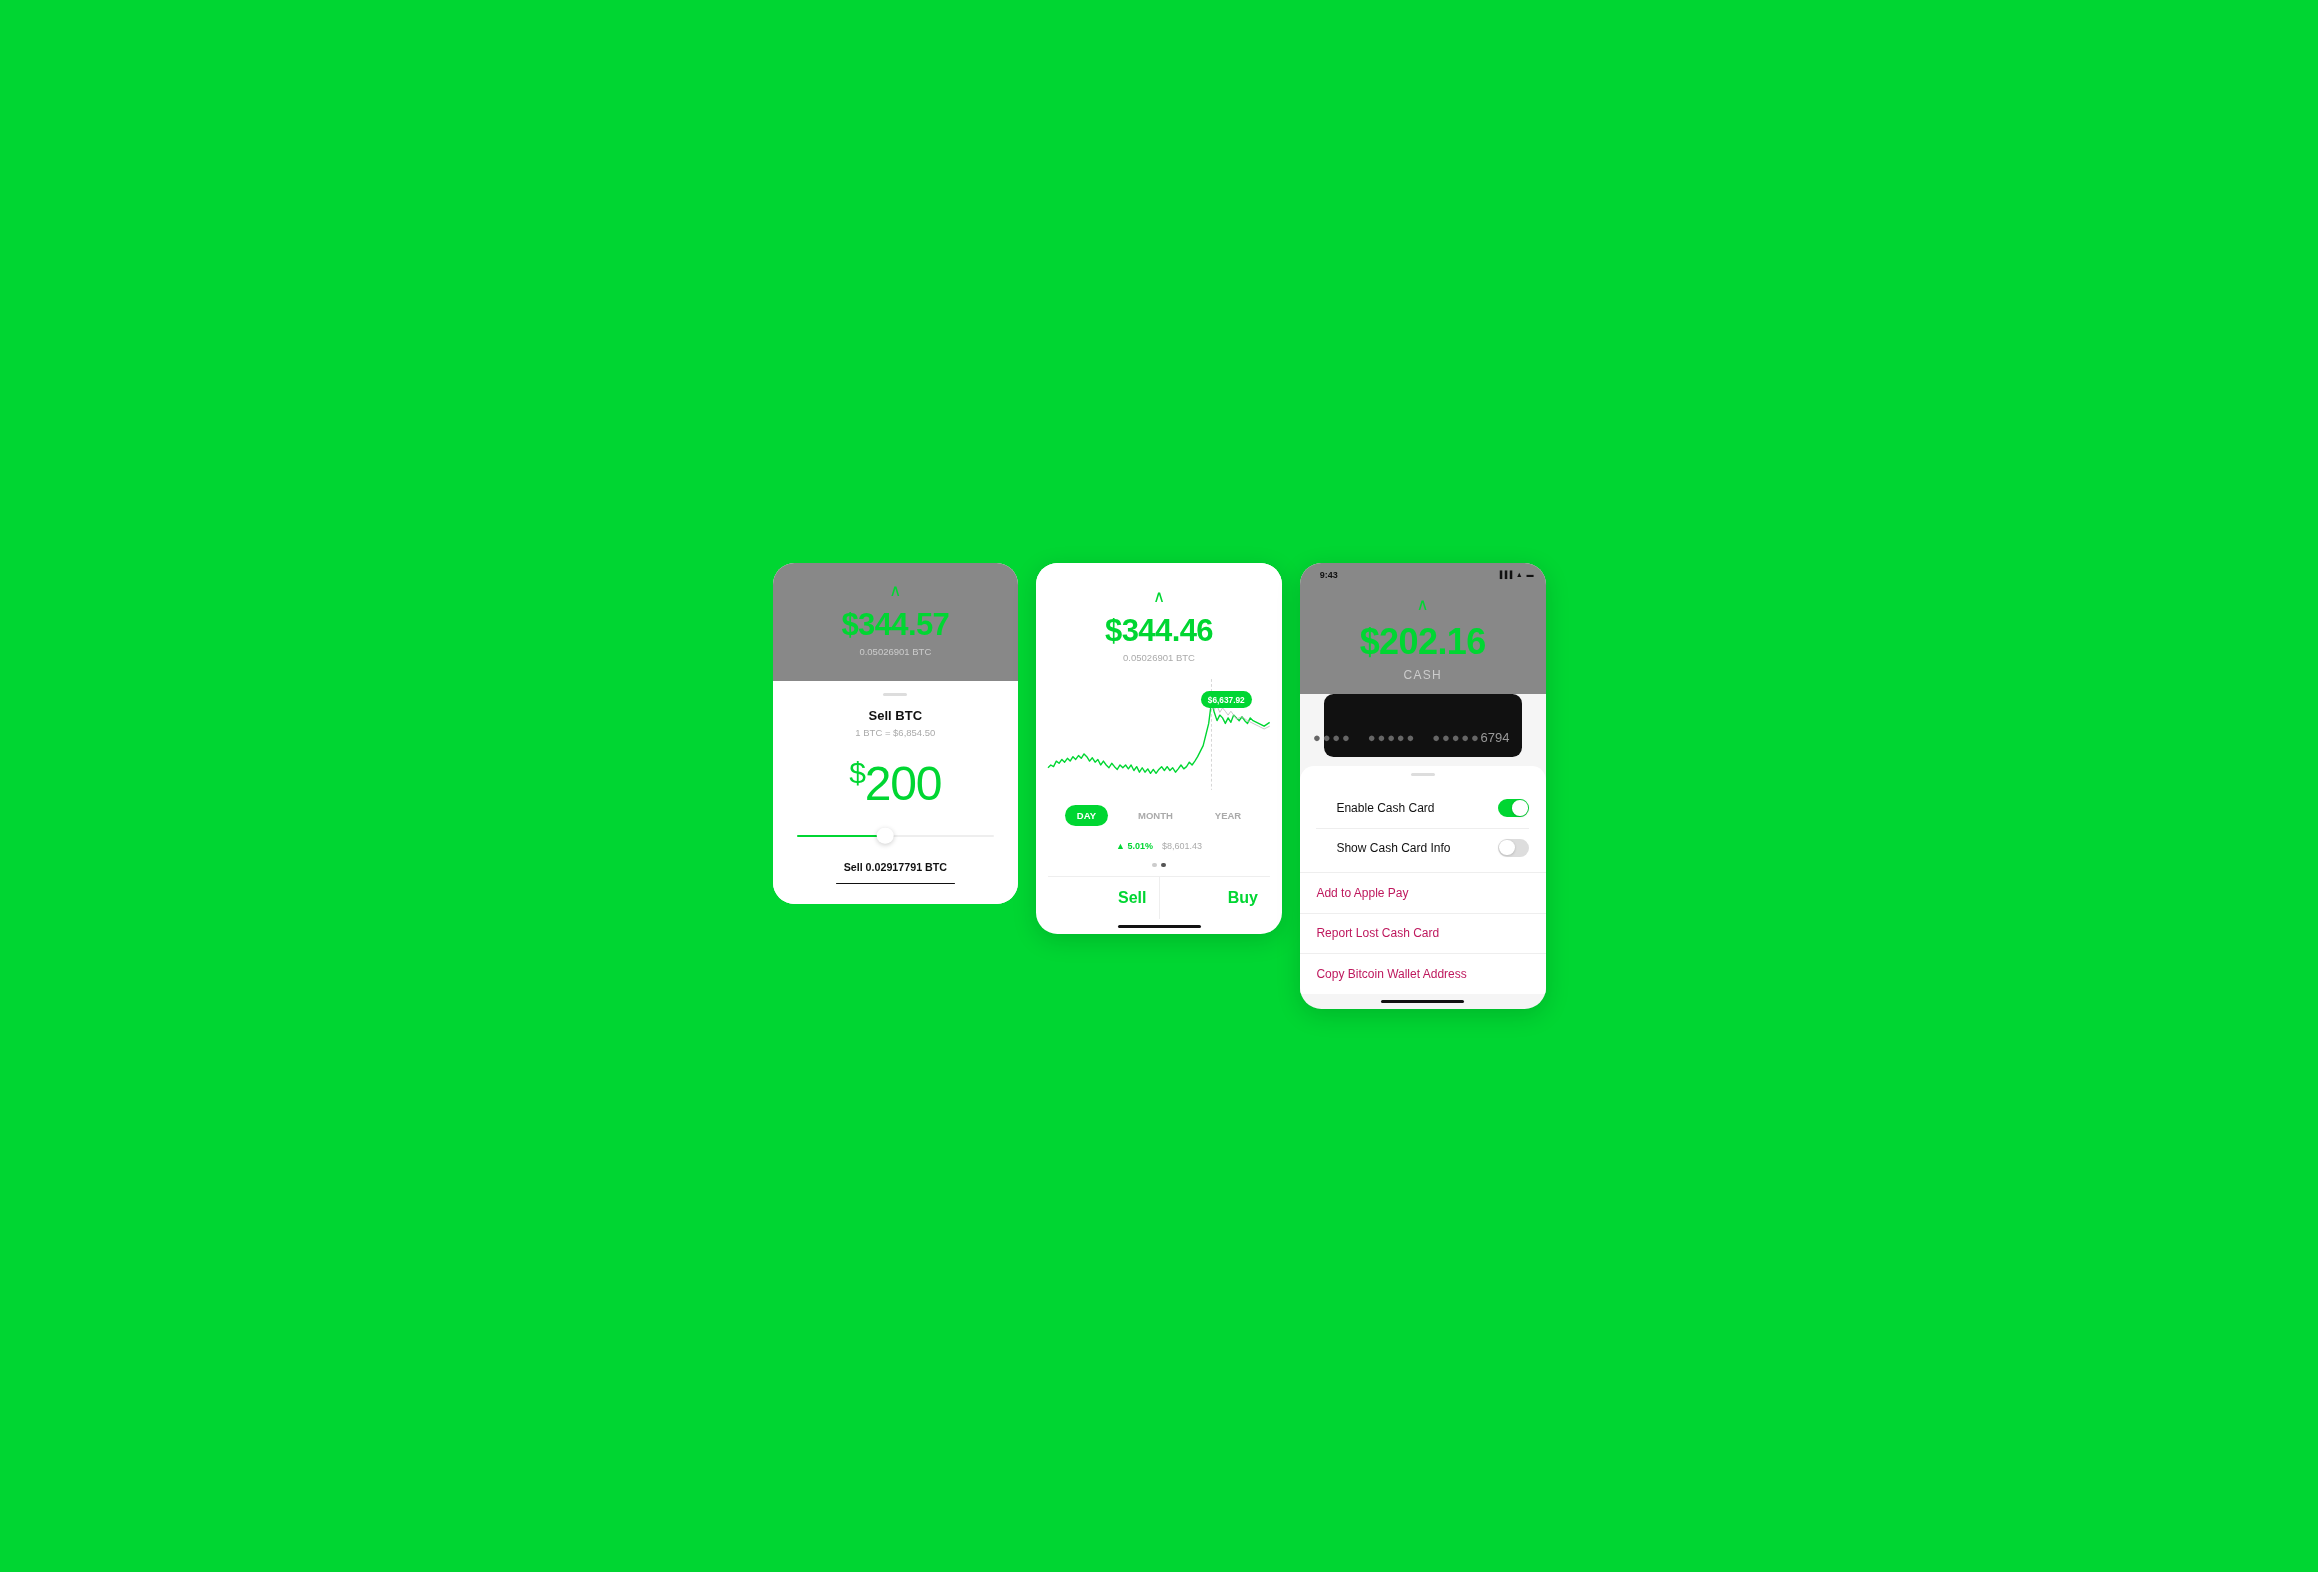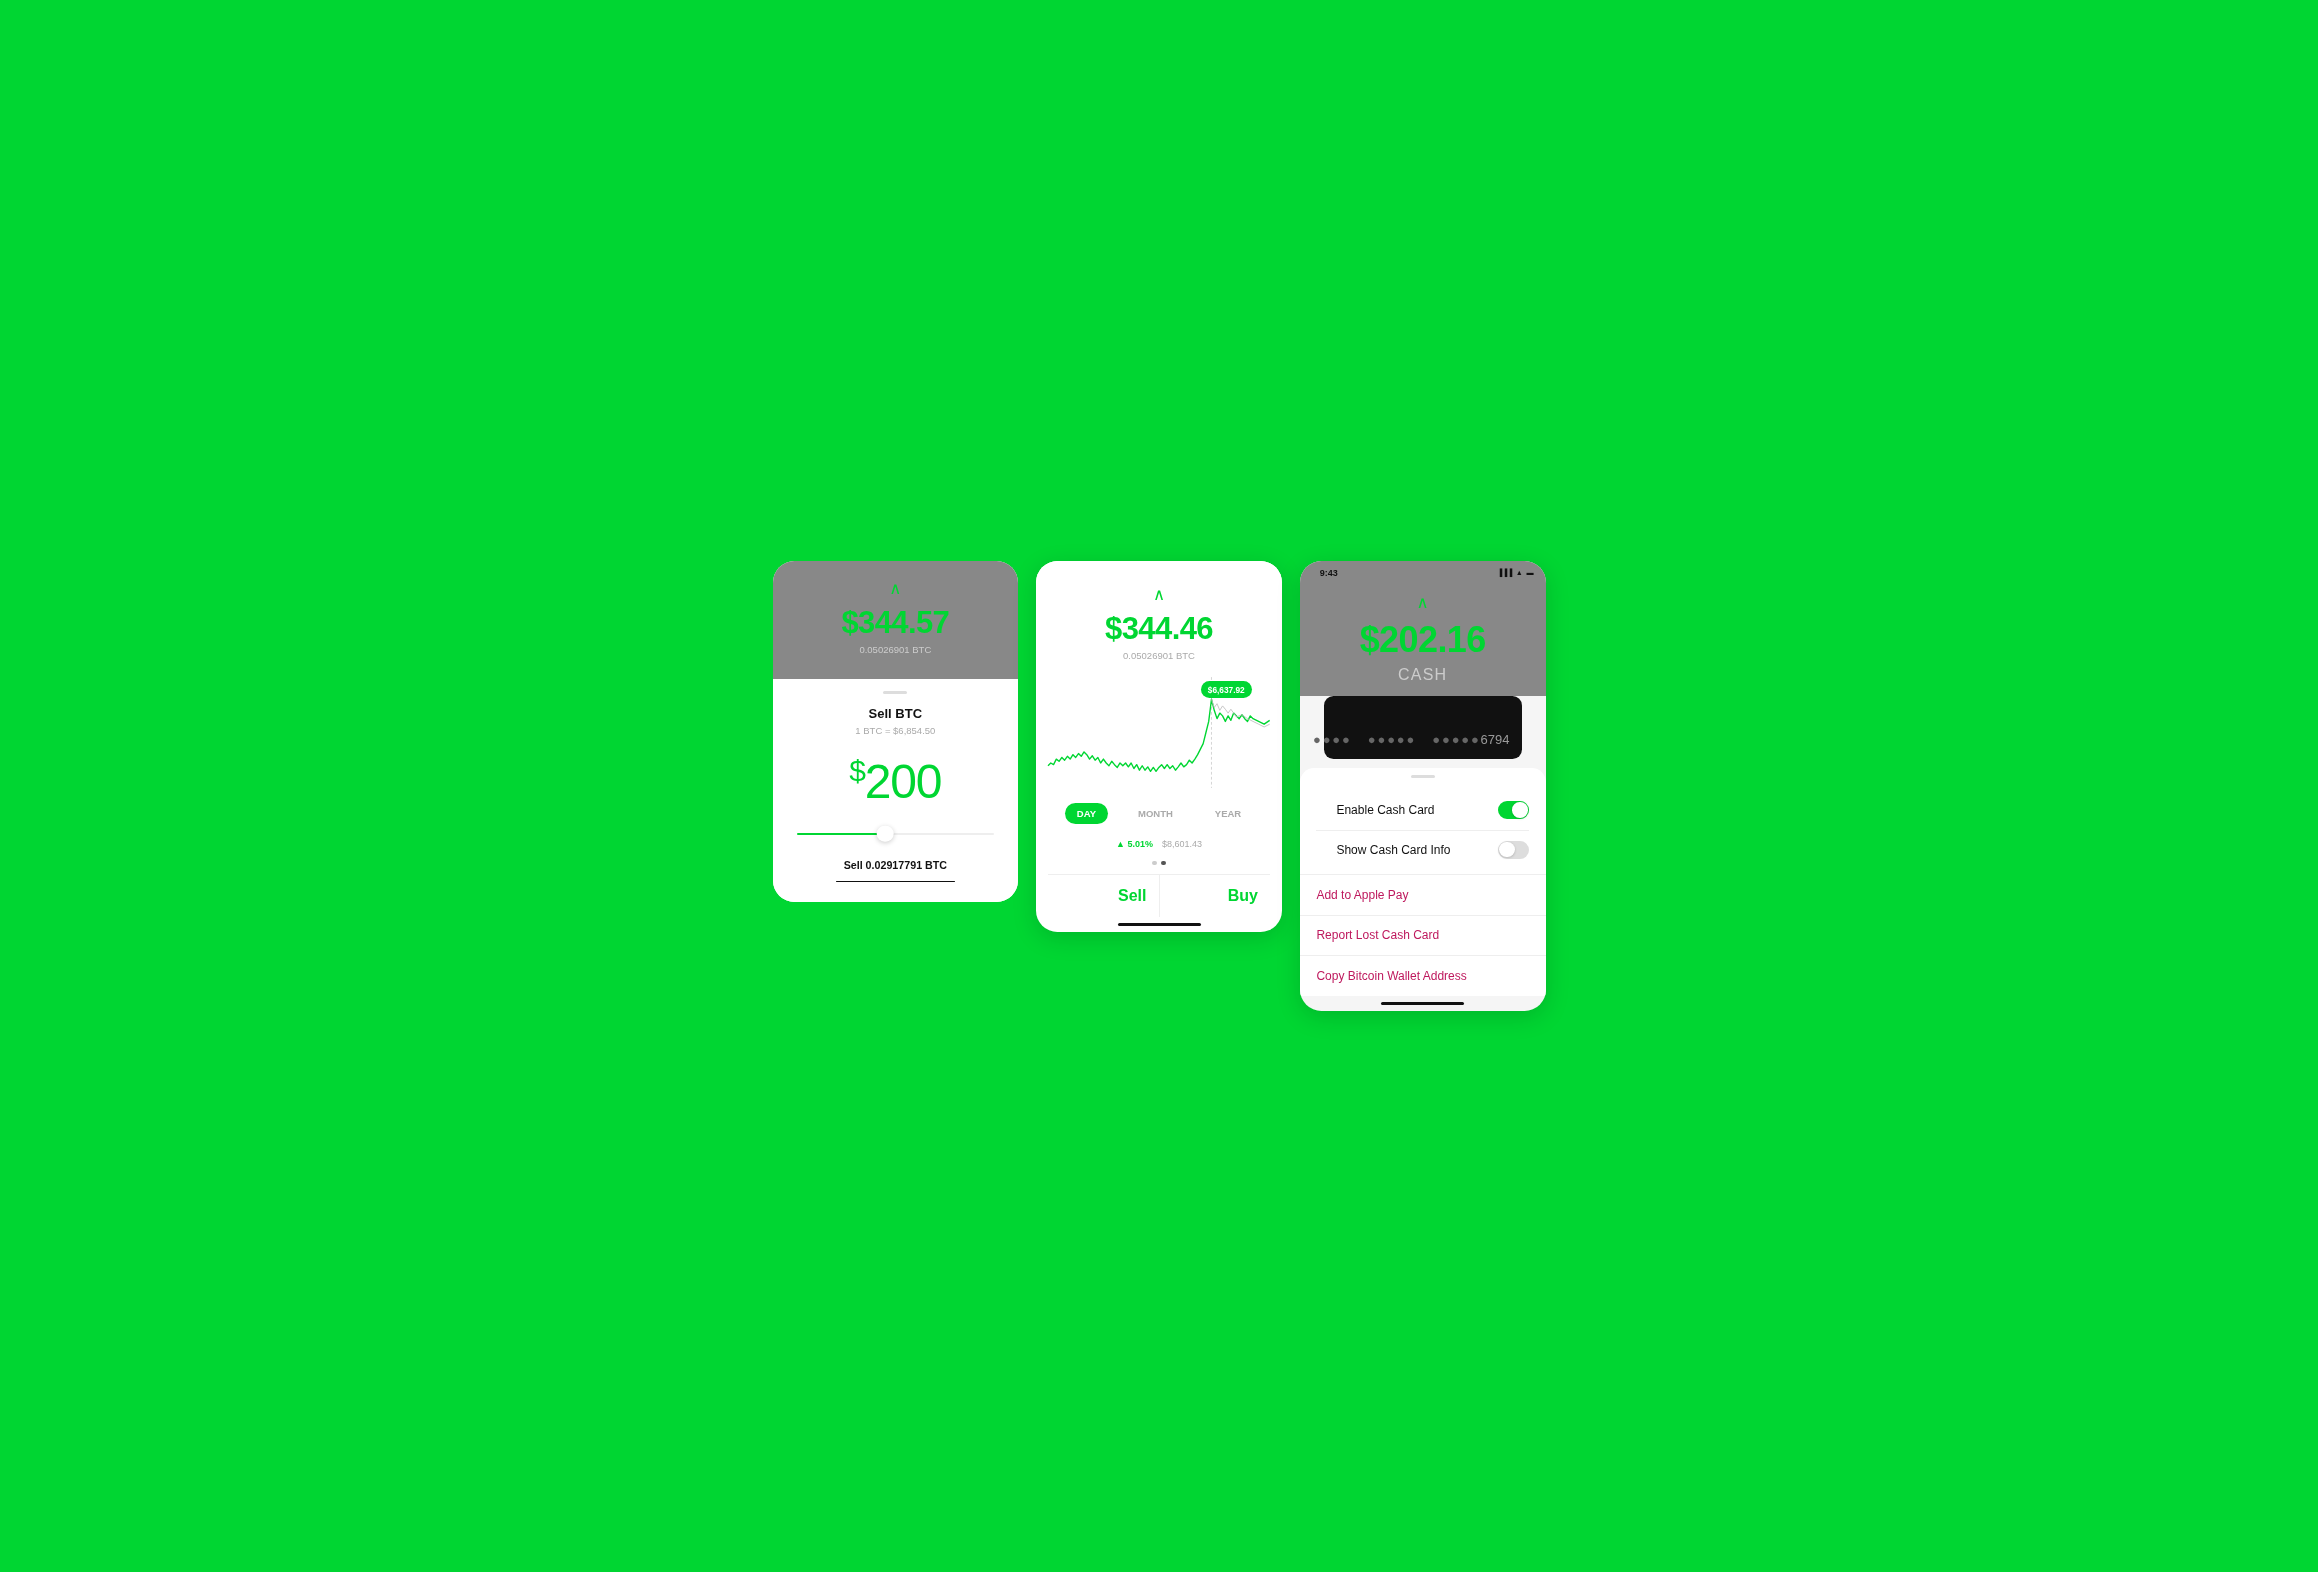--- a/index.html
+++ b/index.html
@@ -161,21 +161,21 @@
     }
     .price-tooltip {
       background: #00d632;
       color: #fff;
       padding: 3.6px 7.1px;
       border-radius: 12px;
       font-size: 8.3px;
       font-weight: 600;
       display: inline-block;
       position: absolute;
-      top: 8px;
+      top: 16px;
       right: 30px;
     }
     .time-tabs {
       display: flex;
       justify-content: center;
       gap: 18px;
       padding: 9px 0;
       align-items: center;
     }
     .time-tab {
@@ -279,21 +279,21 @@
       padding: 12px 0 12px;
     }
     .cash-amount {
       color: #00d632;
       font-size: 36px;
       font-weight: 700;
       letter-spacing: -0.6px;
     }
     .cash-label {
       color: #ccc;
-      font-size: 16px;
+      font-size: 12px;
       letter-spacing: 1.2px;
       margin-top: 5px;
     }
     .cash-card-visual {
       background: #111;
       border-radius: 9.5px;
       margin: 0 12px;
       padding: 36px 12px 12px;
       display: flex;
       justify-content: flex-end;

